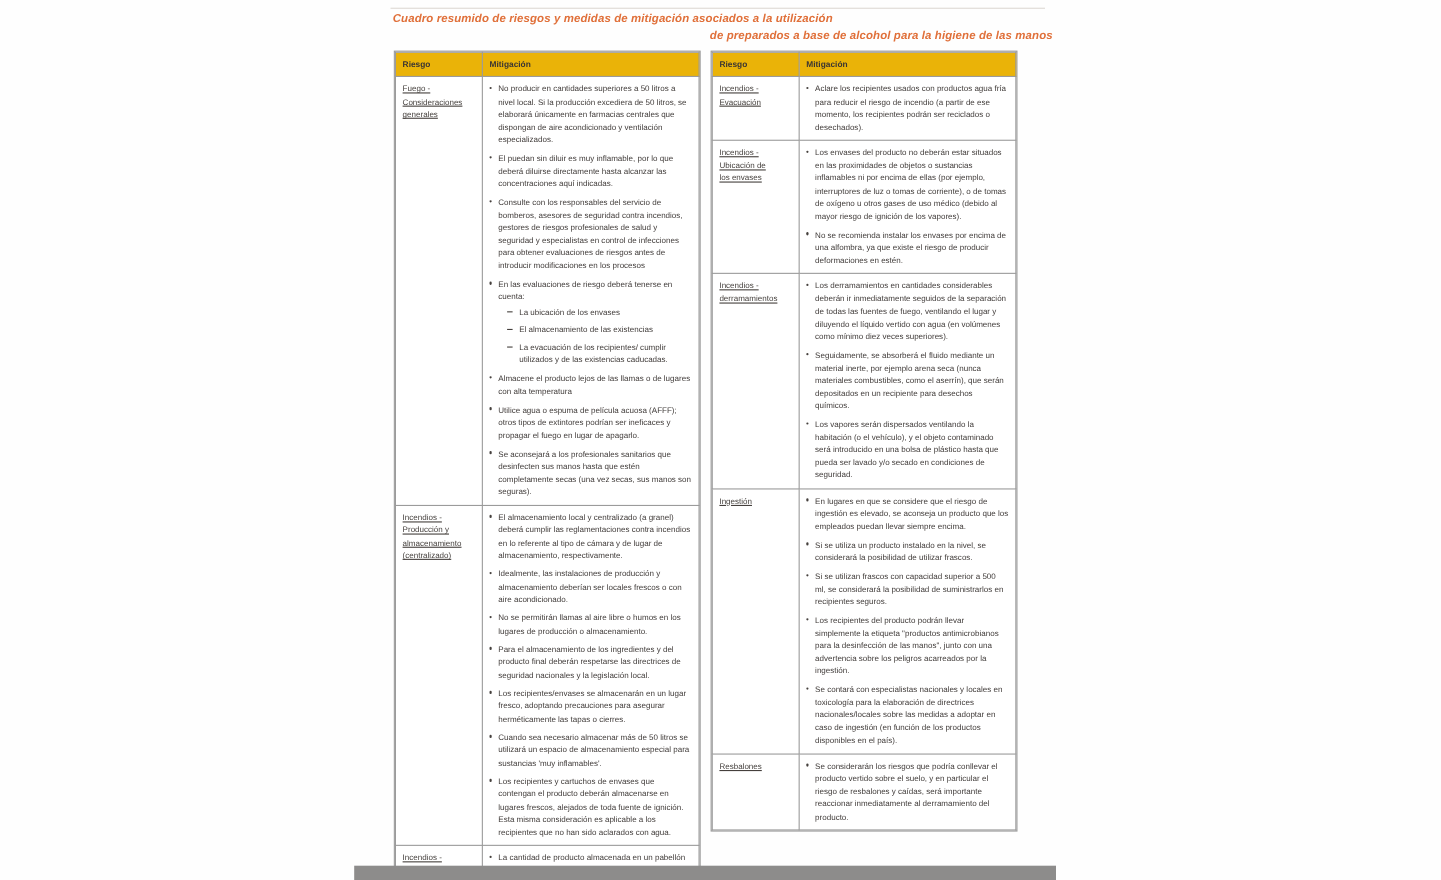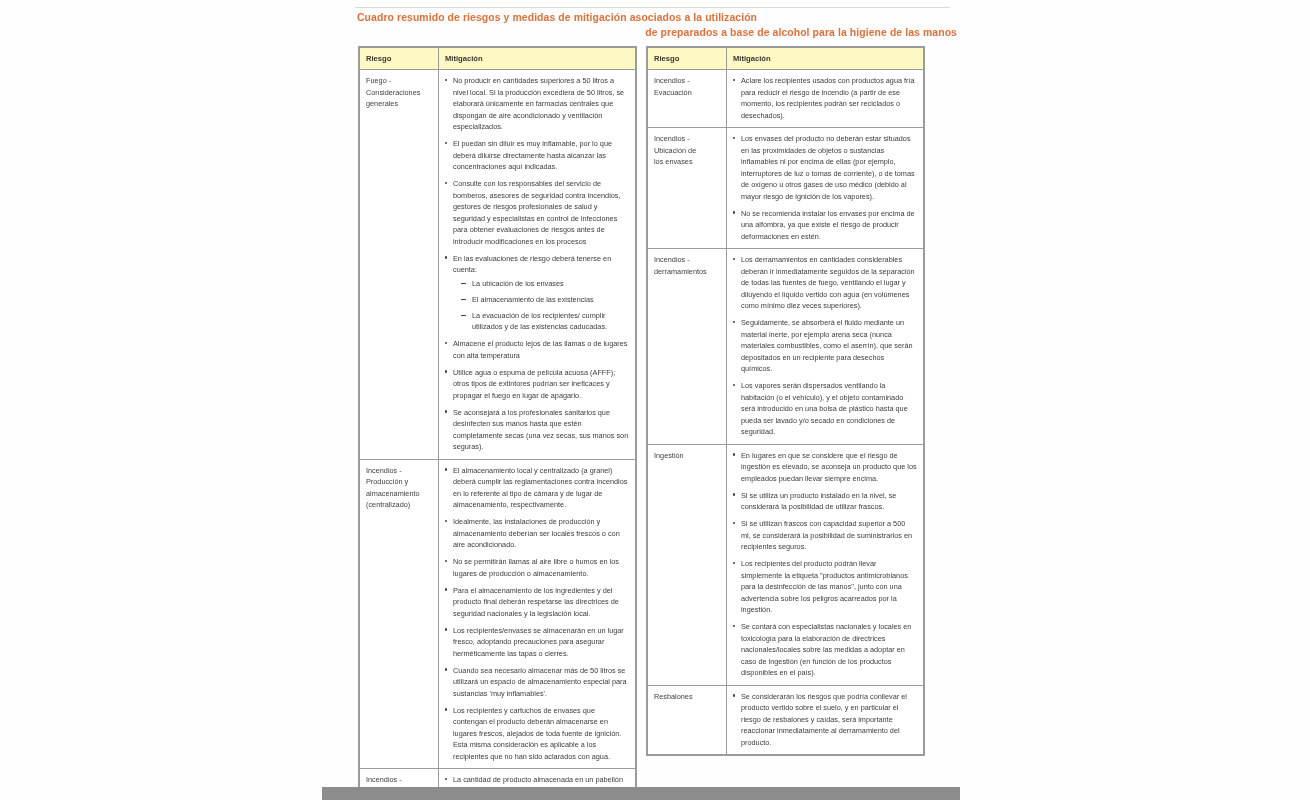--- a/index.html
+++ b/index.html
@@ -37,20 +37,21 @@
   .doc-title {
     position: absolute;
     left: 357px;
     top: 11px;
     width: 600px;
     font-size: 10.4px;
     font-weight: bold;
     line-height: 14.6px;
     color: #e0703a;
     letter-spacing: 0.01em;
+    font-style: italic;
   }
   .doc-title .line2 { display: block; text-align: right; }
 
   .tables-wrap {
     position: absolute;
     left: 0;
     top: 46px;
     width: 1310px;
   }
 
@@ -76,29 +77,30 @@
     line-height: 11.2px;
     color: #3f3a38;
   }
   table.grid th {
     font-size: 7.6px;
     font-weight: bold;
     text-align: left;
     padding-top: 5px;
     padding-bottom: 5px;
     color: #3a3533;
-    background: #fef9c3;
+    background: #eab308;
   }
   col.c-risk { width: 79px; }
   col.c-mit  { width: auto; }
 
   .risk-text {
     font-size: 7.3px;
     line-height: 11.5px;
     color: #45403d;
+    text-decoration: underline;
   }
   .risk-text span { display: block; }
 
   ul.bullets {
     margin: 0;
     padding: 0;
     list-style: none;
   }
   ul.bullets > li {
     position: relative;

